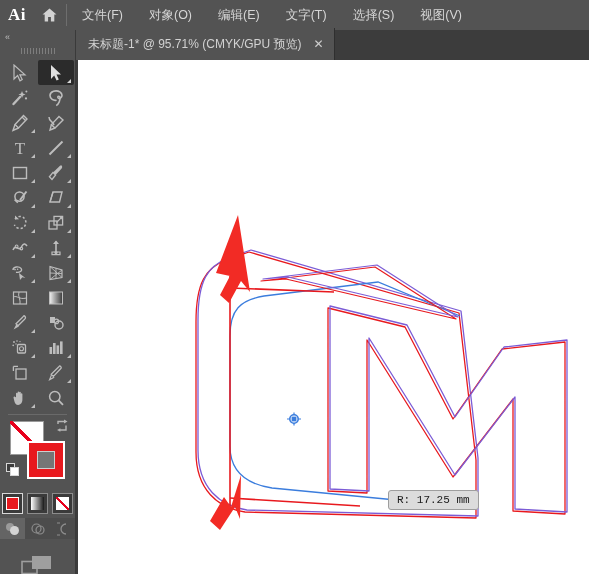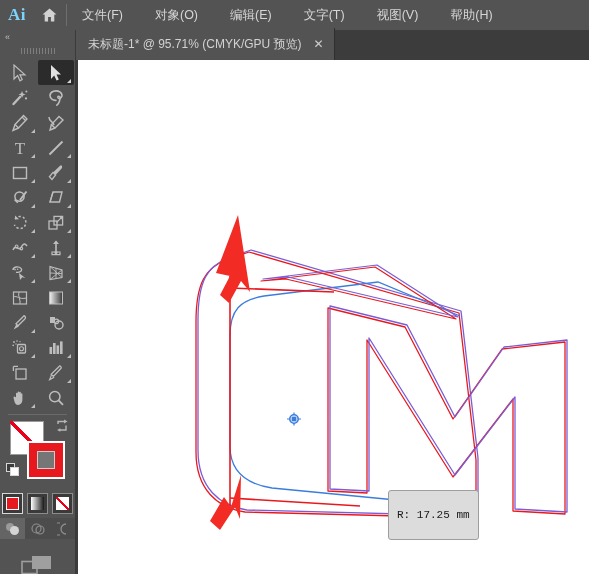--- a/index.html
+++ b/index.html
@@ -13,33 +13,33 @@
 
   
   .menubar {
     position: absolute; left: 0; top: 0; width: 589px; height: 30px;
     background: #535353;
     display: flex; align-items: center;
   }
   .ai-logo {
     width: 34px; height: 30px;
     display: flex; align-items: center; justify-content: center;
-    color: #7dd3fc; font-size: 17px; font-weight: bold;
+    color: #ffffff; font-size: 17px; font-weight: bold;
     font-family: "Liberation Serif", serif;
     letter-spacing: .5px;
   }
   .home-btn {
     width: 30px; height: 30px;
     display: flex; align-items: center; justify-content: center;
   }
   .home-btn svg { display:block; }
   .menu-sep {
     width: 1px; height: 22px; background: #6e6e6e; margin: 0 6px 0 2px;
   }
-  .menu-items { display: flex; align-items: center; gap: 14px; }
+  .menu-items { display: flex; align-items: center; gap: 8px; }
   .menu-item {
     color: #d6d6d6; font-size: 12.5px;
     padding: 4px 9px; white-space: nowrap; cursor: default;
   }
 
   
   .tabbar {
     position: absolute; left: 0; top: 30px; width: 589px; height: 30px;
     background: #3c3c3c;
     display: flex; align-items: flex-end;
@@ -154,21 +154,21 @@
     width: 513px; height: 514px;
     background: #ffffff;
     border-left: 2px solid #3c3c3c;
     overflow: hidden;
   }
   .canvas-svg { position: absolute; left: 0; top: 0; }
 
   .measure-tip {
     position: absolute; left: 310px; top: 430px;
     background: #dcdcdc; border: 1px solid #9e9e9e; border-radius: 3px;
-    padding: 18px 8px;
+    padding: 3px 8px;
     font-family: "Liberation Mono", monospace;
     font-size: 11px; color: #1a1a1a; white-space: nowrap;
   }
 </style>
 </head>
 <body>
 
 <div id="app">
 
   <div class="menubar">
@@ -177,22 +177,22 @@
       <svg width="17" height="16" viewBox="0 0 17 16">
         <path d="M8.5 1.6 L15.5 7.6 L13.3 7.6 L13.3 14.4 L9.9 14.4 L9.9 10.0 L7.1 10.0 L7.1 14.4 L3.7 14.4 L3.7 7.6 L1.5 7.6 Z" fill="#d2d2d2"></path>
       </svg>
     </div>
     <div class="menu-sep"></div>
     <div class="menu-items">
       <div class="menu-item">文件(F)</div>
       <div class="menu-item">对象(O)</div>
       <div class="menu-item">编辑(E)</div>
       <div class="menu-item">文字(T)</div>
+      <div class="menu-item">选择(S)</div>
       <div class="menu-item">视图(V)</div>
-      <div class="menu-item">帮助(H)</div>
     </div>
   </div>
 
   <div class="tabbar">
     <div class="tabs-offset"></div>
     <div class="tab">
       <span class="tab-label">未标题-1* @ 95.71% (CMYK/GPU 预览)</span>
       <span class="tab-close">✕</span>
     </div>
   </div>

